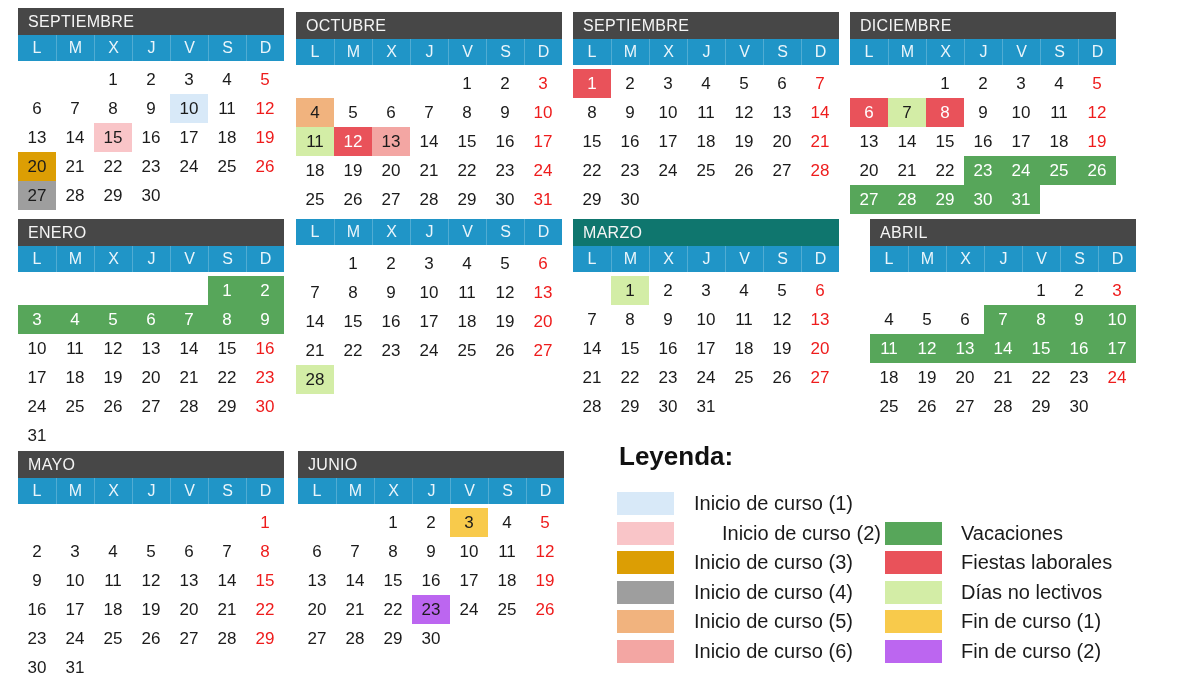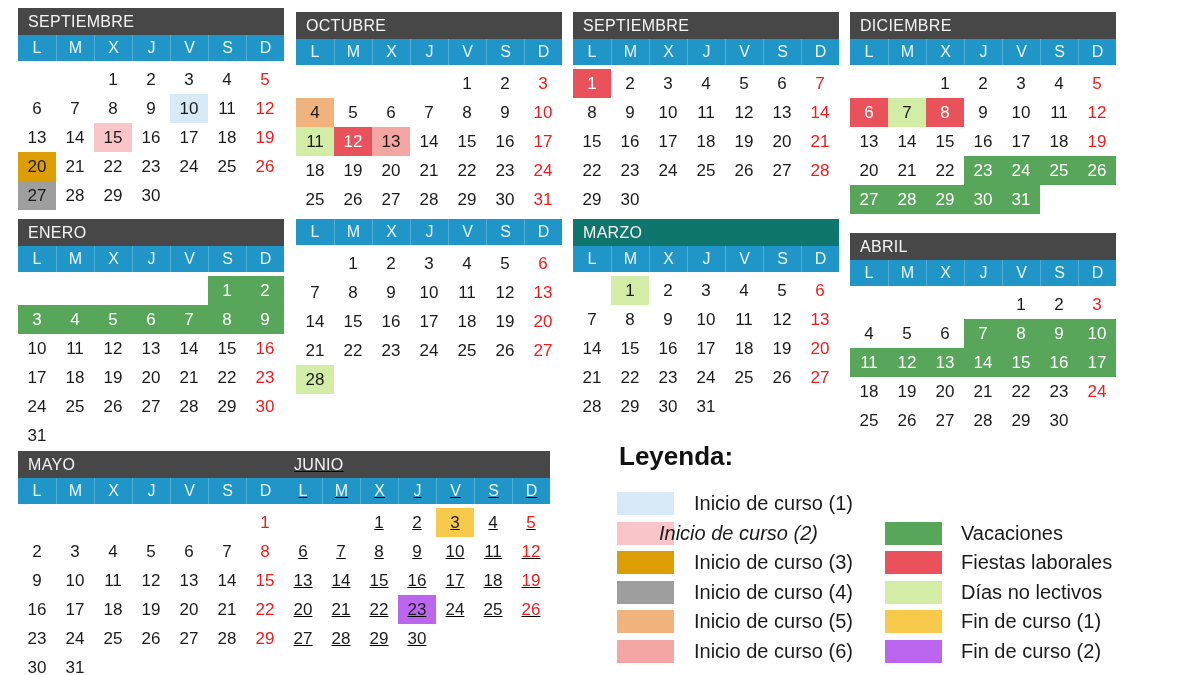--- a/index.html
+++ b/index.html
@@ -362,21 +362,21 @@
         <div class="date-cell">24</div>
         <div class="date-cell">25</div>
         <div class="date-cell">26</div>
         <div class="date-cell sun">27</div>
         <div class="date-cell">28</div>
         <div class="date-cell">29</div>
         <div class="date-cell">30</div>
         <div class="date-cell">31</div>
       </div>
     </div>
-    <div class="month" style="left: 850px; top: 219px; margin-top: 14px;">
+    <div class="month" style="left: 870px; top: 219px;">
       <div class="month-title" style="background: rgb(71, 71, 71);">ABRIL</div>
       <div class="weekday-row" style="background: rgb(32, 149, 199);">
         <div class="weekday-cell">L</div>
         <div class="weekday-cell">M</div>
         <div class="weekday-cell">X</div>
         <div class="weekday-cell">J</div>
         <div class="weekday-cell">V</div>
         <div class="weekday-cell">S</div>
         <div class="weekday-cell">D</div>
       </div>
@@ -461,21 +461,21 @@
         <div class="date-cell">24</div>
         <div class="date-cell">25</div>
         <div class="date-cell">26</div>
         <div class="date-cell">27</div>
         <div class="date-cell">28</div>
         <div class="date-cell sun">29</div>
         <div class="date-cell">30</div>
         <div class="date-cell">31</div>
       </div>
     </div>
-    <div class="month" style="left: 284px; top: 451px; text-decoration: underline;">
+    <div class="month" style="left: 298px; top: 451px;">
       <div class="month-title" style="background: rgb(71, 71, 71);">JUNIO</div>
       <div class="weekday-row" style="background: rgb(32, 149, 199);">
         <div class="weekday-cell">L</div>
         <div class="weekday-cell">M</div>
         <div class="weekday-cell">X</div>
         <div class="weekday-cell">J</div>
         <div class="weekday-cell">V</div>
         <div class="weekday-cell">S</div>
         <div class="weekday-cell">D</div>
       </div>
@@ -514,21 +514,21 @@
         <div class="date-cell">30</div>
       </div>
     </div>
   </div>
 
 <div id="legend-title">Leyenda:</div>
 <div id="legend">
     <div class="legend-swatch" style="left: 617px; top: 492px; background: rgb(216, 233, 248);"></div>
     <div class="legend-label" style="left: 694px; top: 492px;">Inicio de curso (1)</div>
     <div class="legend-swatch" style="left: 617px; top: 522px; background: rgb(249, 197, 200);"></div>
-    <div class="legend-label" style="left: 659px; top: 522px; font-style: italic;">Inicio de curso (2)</div>
+    <div class="legend-label" style="left: 722px; top: 522px;">Inicio de curso (2)</div>
     <div class="legend-swatch" style="left: 617px; top: 551px; background: rgb(220, 158, 4);"></div>
     <div class="legend-label" style="left: 694px; top: 551px; text-align: center;">Inicio de curso (3)</div>
     <div class="legend-swatch" style="left: 617px; top: 581px; background: rgb(158, 158, 158);"></div>
     <div class="legend-label" style="left: 694px; top: 581px;">Inicio de curso (4)</div>
     <div class="legend-swatch" style="left: 617px; top: 610px; background: rgb(241, 179, 126);"></div>
     <div class="legend-label" style="left: 694px; top: 610px; text-align: right;">Inicio de curso (5)</div>
     <div class="legend-swatch" style="left: 617px; top: 640px; background: rgb(243, 166, 163);"></div>
     <div class="legend-label" style="left: 694px; top: 640px;">Inicio de curso (6)</div>
     <div class="legend-swatch" style="left: 885px; top: 522px; background: rgb(87, 166, 90);"></div>
     <div class="legend-label" style="left: 961px; top: 522px;">Vacaciones</div>

